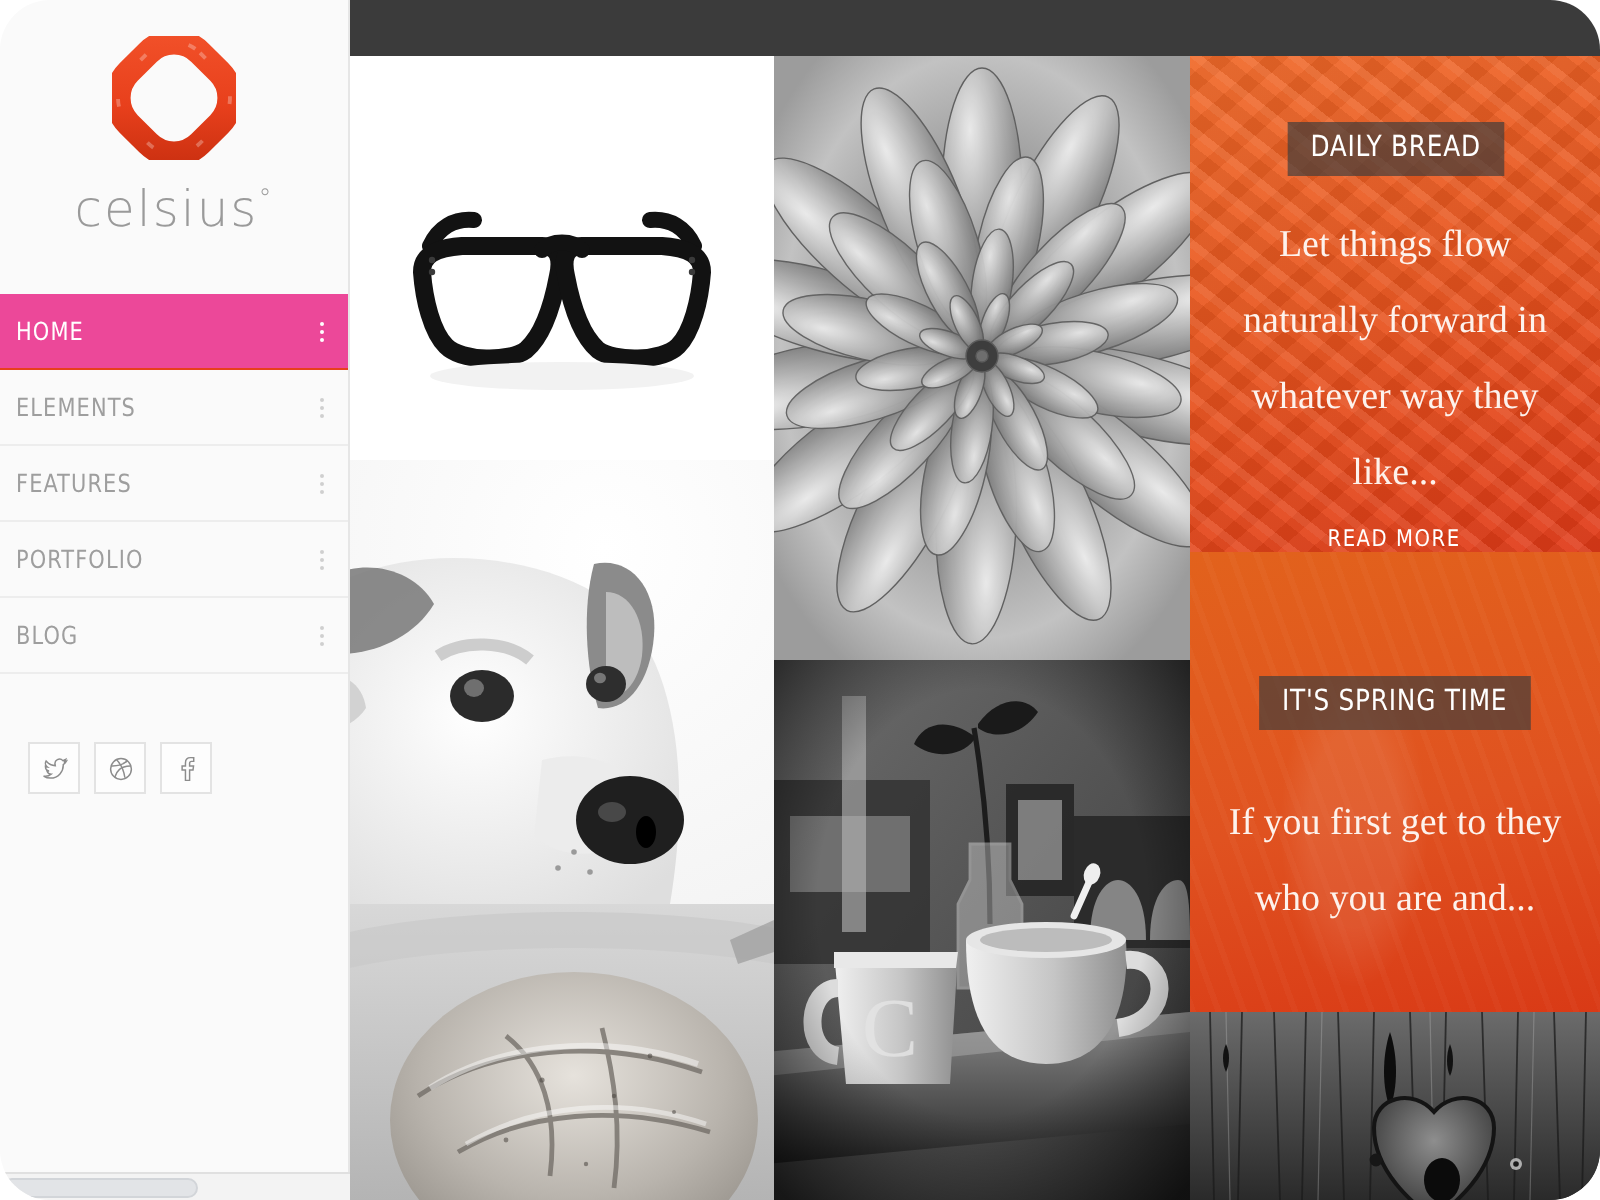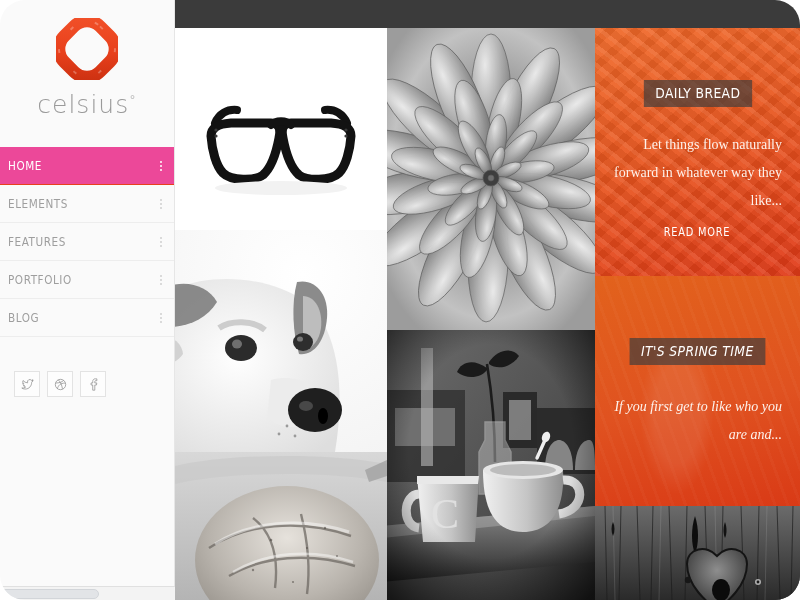--- a/index.html
+++ b/index.html
@@ -130,24 +130,24 @@
   
   .t-coffee { background: #4a4a4a; }
   
   .t-wood { background: #2e2e2e; }
 
   
   .panel {
     position: absolute; left: 0; width: 100%;
     overflow: hidden;
     color: #fff;
-    text-align: right;
+    text-align: center;
   }
   .panel-1 { background: linear-gradient(160deg, #f06a2a 0%, #e8561f 45%, #e03a18 100%); }
-  .panel-2 { background: linear-gradient(170deg, #e2621c 0%, #e05220 55%, #d93a16 100%); font-style: italic; }
+  .panel-2 { background: linear-gradient(170deg, #e2621c 0%, #e05220 55%, #d93a16 100%); }
 
   .panel-inner {
     position: relative; z-index: 3;
     padding: 0 18px;
     height: 100%;
     display: flex; flex-direction: column;
     align-items: center;
   }
 
   .panel-title {
@@ -158,21 +158,21 @@
     font-size: 14.5px;
     letter-spacing: 0.4px;
     text-transform: uppercase;
     padding: 5px 12px 6px;
     white-space: nowrap;
     transform: scaleX(0.95);
   }
 
   .panel-body {
     font-family: "Liberation Serif", "DejaVu Serif", serif;
-    font-size: 14px;
+    font-size: 19px;
     line-height: 2.0;
     color: #fdf2ec;
     max-width: 190px;
   }
 
   .panel-more {
     font-family: "DejaVu Sans Condensed", "Liberation Sans Narrow", "Liberation Sans", sans-serif;
     font-size: 11.5px;
     letter-spacing: 0.8px;
     text-transform: uppercase;
@@ -562,21 +562,21 @@
           <div class="panel-more">READ MORE</div>
         </div>
       </div>
 
       <div class="panel panel-2" style="top:276px; height:230px;">
         <div class="tex-leaf"></div>
         <div class="panel-inner">
           <div style="height:62px"></div>
           <div class="panel-title">IT'S SPRING TIME</div>
           <div style="height:28px"></div>
-          <div class="panel-body">If you first get to like who you are and...</div>
+          <div class="panel-body">If you first get to they who you are and...</div>
         </div>
       </div>
 
       <div class="tile t-wood" style="top:506px; height:94px;">
         <svg class="art" viewBox="0 0 205 94" preserveAspectRatio="xMidYMid slice">
           <defs>
             <linearGradient id="wd" x1="0" y1="0" x2="0" y2="1">
               <stop offset="0%" stop-color="#6b6b6b"></stop>
                 <stop offset="100%" stop-color="#2a2a2a"></stop>
             </linearGradient>

